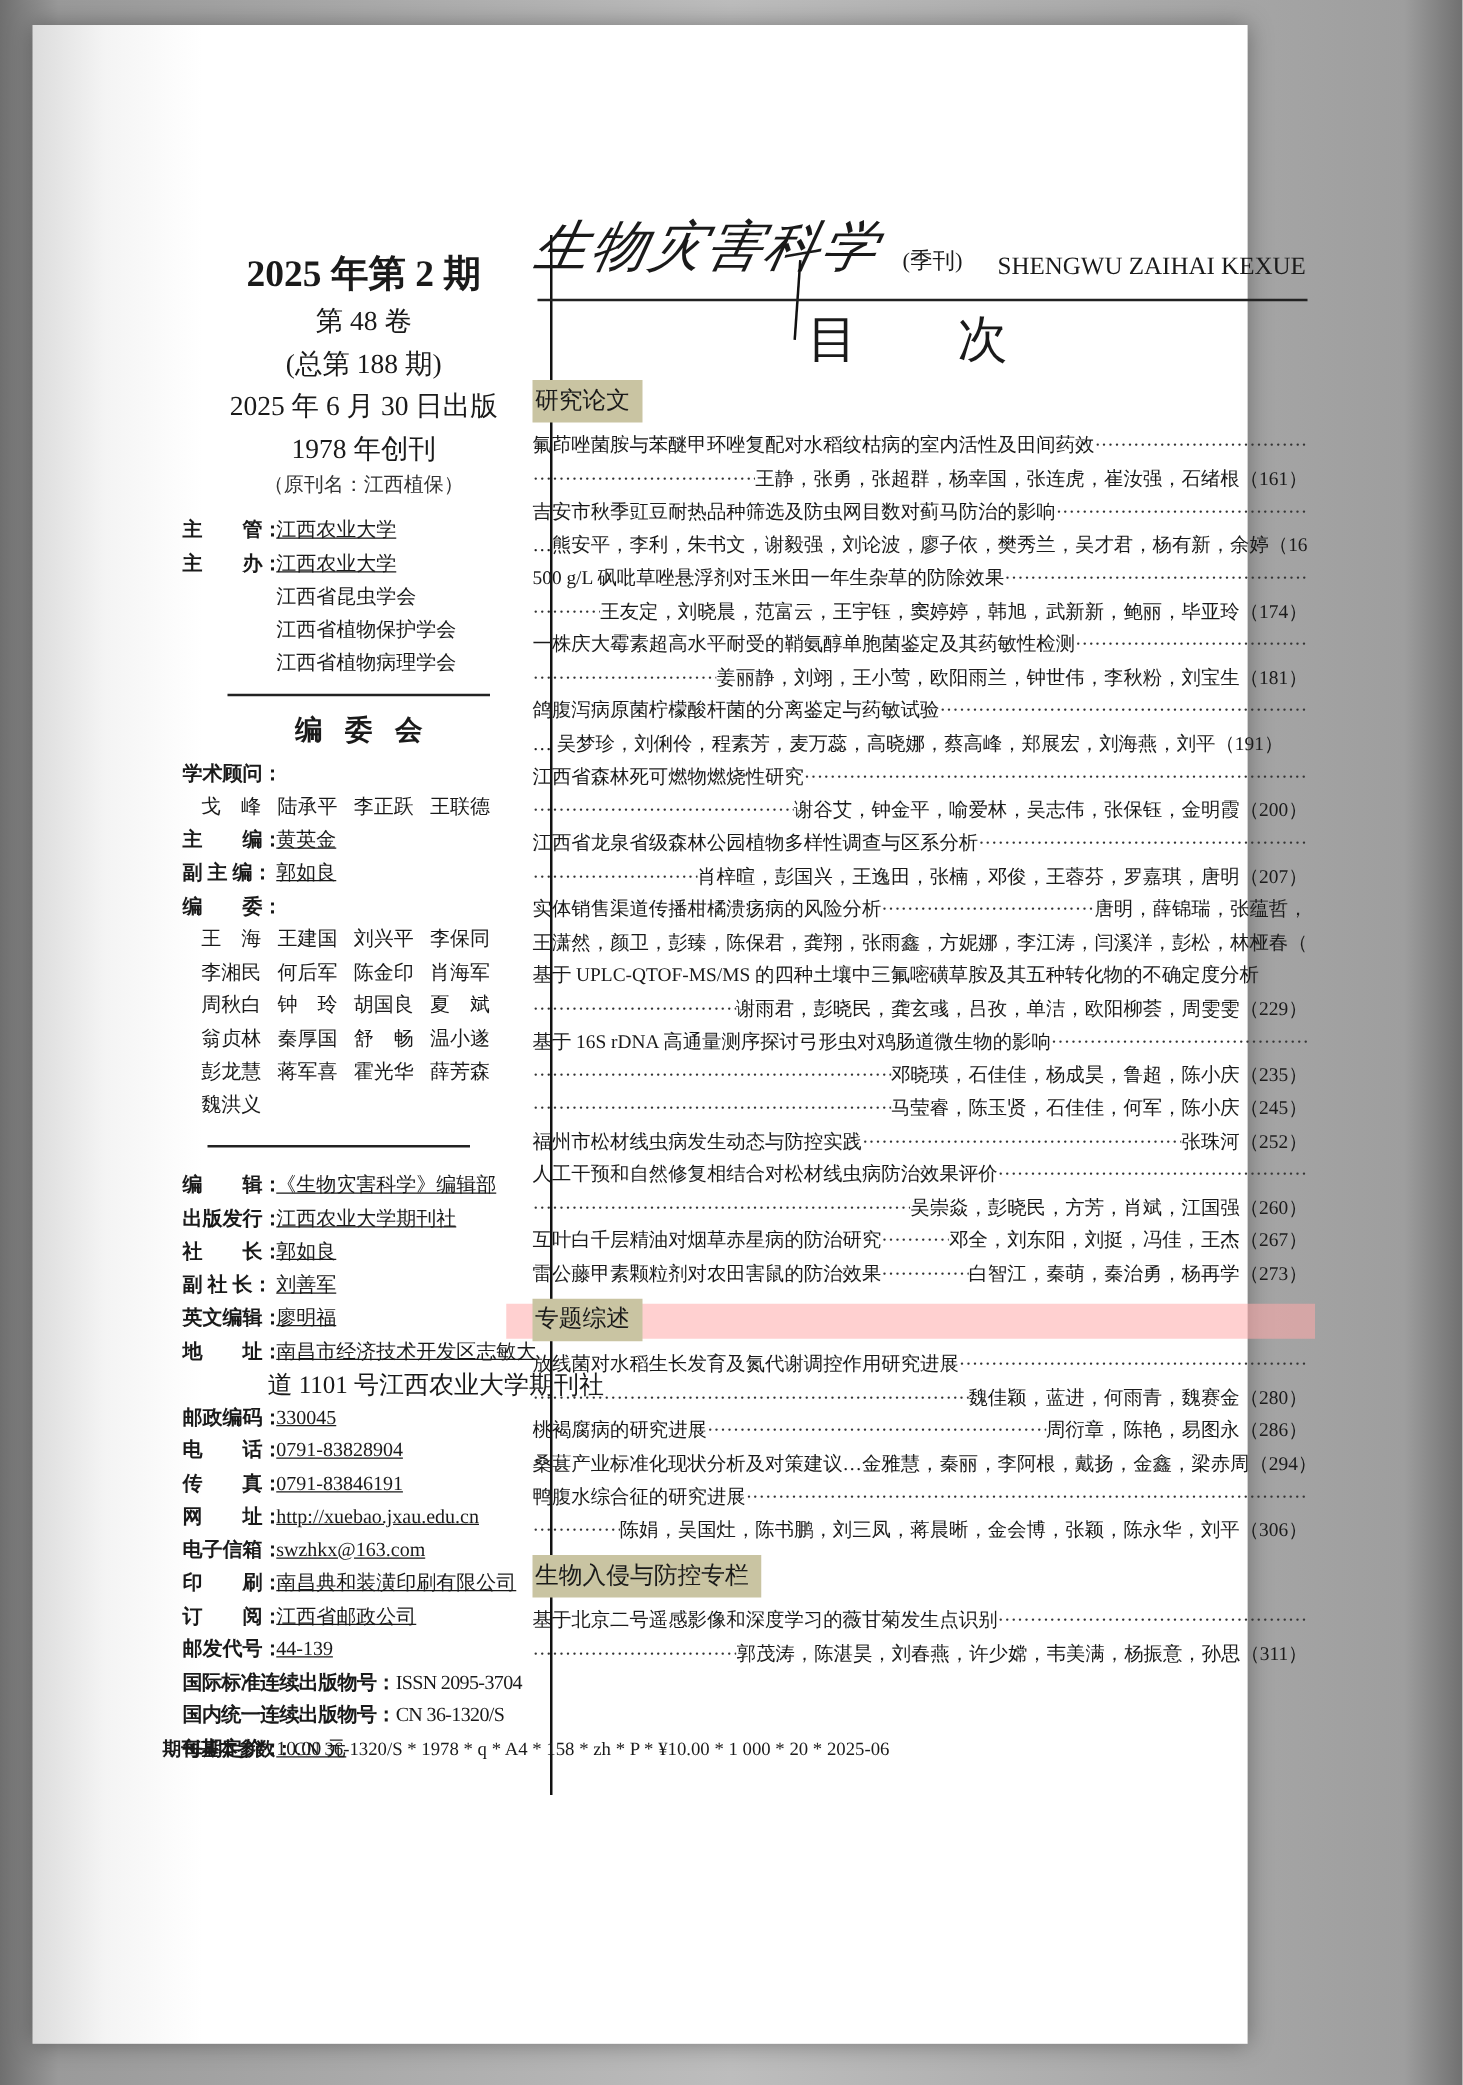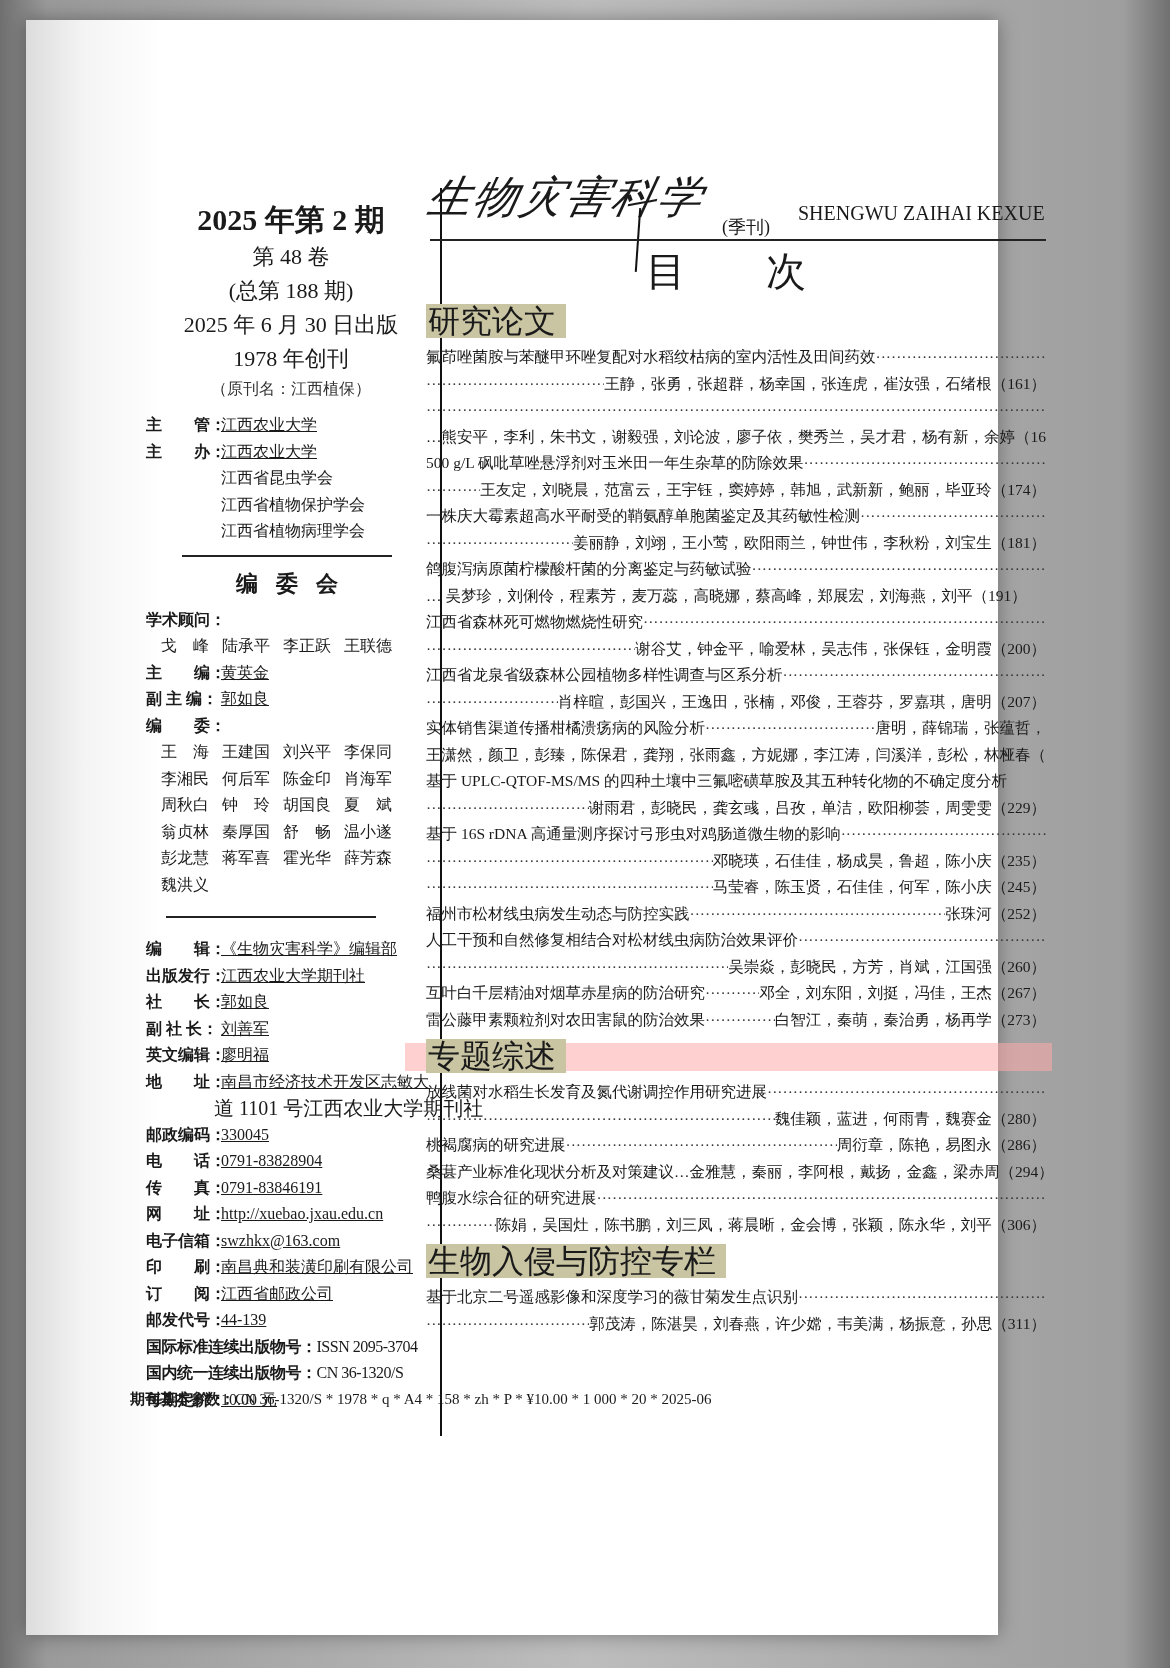--- a/index.html
+++ b/index.html
@@ -23,26 +23,26 @@
   .indent-line { padding-left:75px; font-size:16px; line-height:26.5px; white-space:nowrap; }
   .hr { height:2px; background:#222; }
   .board-title { text-align:center; font-weight:bold; font-size:22px; letter-spacing:18px; line-height:34px; margin:10px 0 6px 30px; }
   .names-row { display:flex; padding-left:15px; font-size:16px; line-height:26.5px; }
   .names-row span { width:61px; white-space:nowrap; }
   .addr-cont { padding-left:68px; font-size:20px; line-height:26.5px; white-space:nowrap; }
   .vline { position:absolute; left:414px; top:168px; width:2px; height:1248px; background:#111; }
   .right { position:absolute; left:426px; top:160px; width:620px; }
   .masthead { position:relative; height:80px; }
   .calli { position:absolute; left:2px; top:8px; font-family:"DejaVu Serif",serif; font-size:44px; font-style:italic; letter-spacing:2px; transform:skewX(-12deg); }
-  .quarterly { position:absolute; left:296px; top:55px; font-size:18px; }
+  .quarterly { position:absolute; left:296px; top:36px; font-size:18px; }
   .en-title { position:absolute; left:372px; top:42px; font-size:20px; }
   .mast-rule { position:absolute; left:4px; right:0; top:79px; height:2px; background:#222; }
   .pen-stroke { position:absolute; left:211px; top:48px; width:2px; height:64px; background:#111; transform:rotate(4deg); }
   .mulu { text-align:center; font-size:40px; letter-spacing:80px; line-height:56px; margin:4px 0 2px 60px; }
-  .section-head { display:inline-block; background:#c9c4a2; font-size:32px; line-height:34px; padding:0 10px 0 2px; margin:2px 0 6px 0; }
+  .section-head { display:inline-block; background:#c9c4a2; font-size:19px; line-height:34px; padding:0 10px 0 2px; margin:2px 0 6px 0; }
   .toc-line { font-size:15.5px; line-height:26.5px; white-space:nowrap; overflow:hidden; display:flex; }
   .toc-line .t { flex:none; }
   .toc-line .dots { flex:1; overflow:hidden; color:#333; }
   .toc-line .dots::after { content:"··································································································································"; letter-spacing:0; }
   .toc-line .a { flex:none; }
   .highlight { position:absolute; left:405px; top:1043px; width:647px; height:28px; background:rgba(255,170,170,0.55); }
   .params { position:absolute; left:130px; top:1390px; font-size:15px; white-space:nowrap; }
   .params b { font-weight:bold; }
 </style>
 </head>
@@ -218,20 +218,21 @@
 
   <div id="sections"><div class="section-head">研究论文</div><div class="toc-line">
         <span class="t">氟茚唑菌胺与苯醚甲环唑复配对水稻纹枯病的室内活性及田间药效</span>
         <span class="dots"></span>
         <span class="a"></span>
       </div><div class="toc-line">
         <span class="t"></span>
         <span class="dots"></span>
         <span class="a">王静，张勇，张超群，杨幸国，张连虎，崔汝强，石绪根（161）</span>
       </div><div class="toc-line">
+        <span class="t">吉安市秋季豇豆耐热品种筛选及防虫网目数对蓟马防治的影响</span>
         <span class="dots"></span>
         <span class="a"></span>
       </div><div class="toc-line">
         <span class="t">…熊安平，李利，朱书文，谢毅强，刘论波，廖子依，樊秀兰，吴才君，杨有新，余婷（167）</span>
       </div><div class="toc-line">
         <span class="t">500 g/L 砜吡草唑悬浮剂对玉米田一年生杂草的防除效果</span>
         <span class="dots"></span>
         <span class="a"></span>
       </div><div class="toc-line">
         <span class="t"></span>

